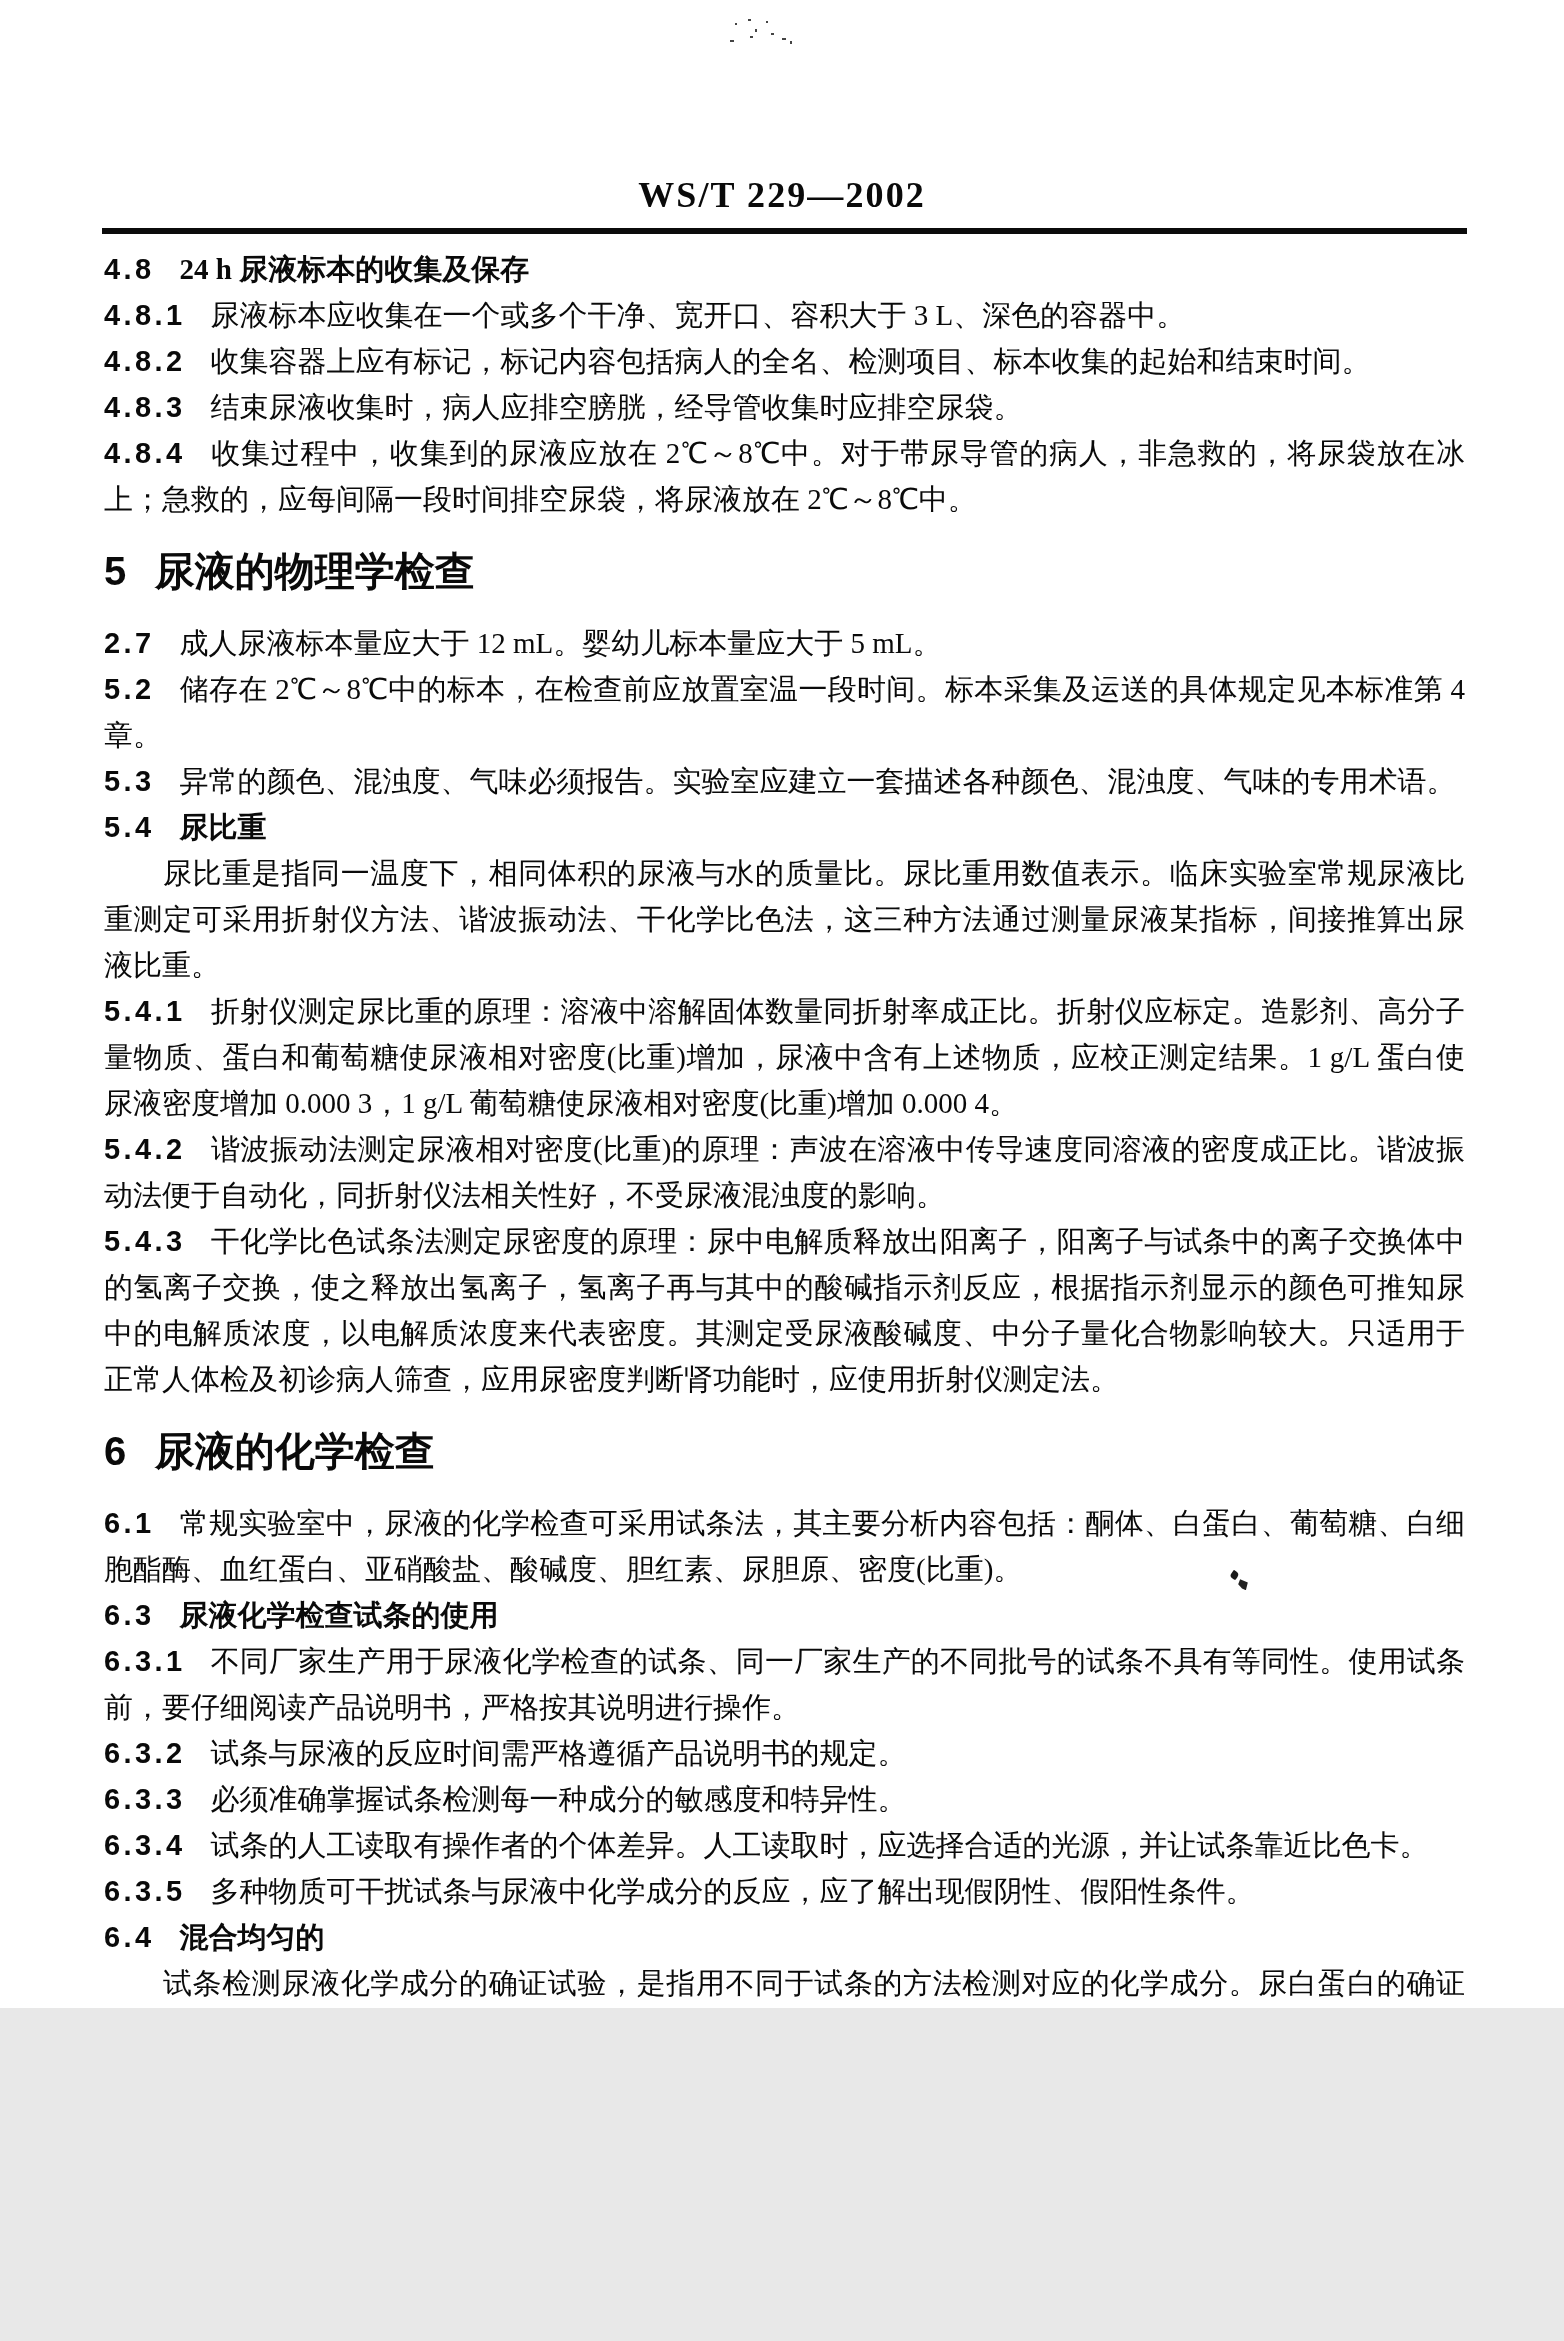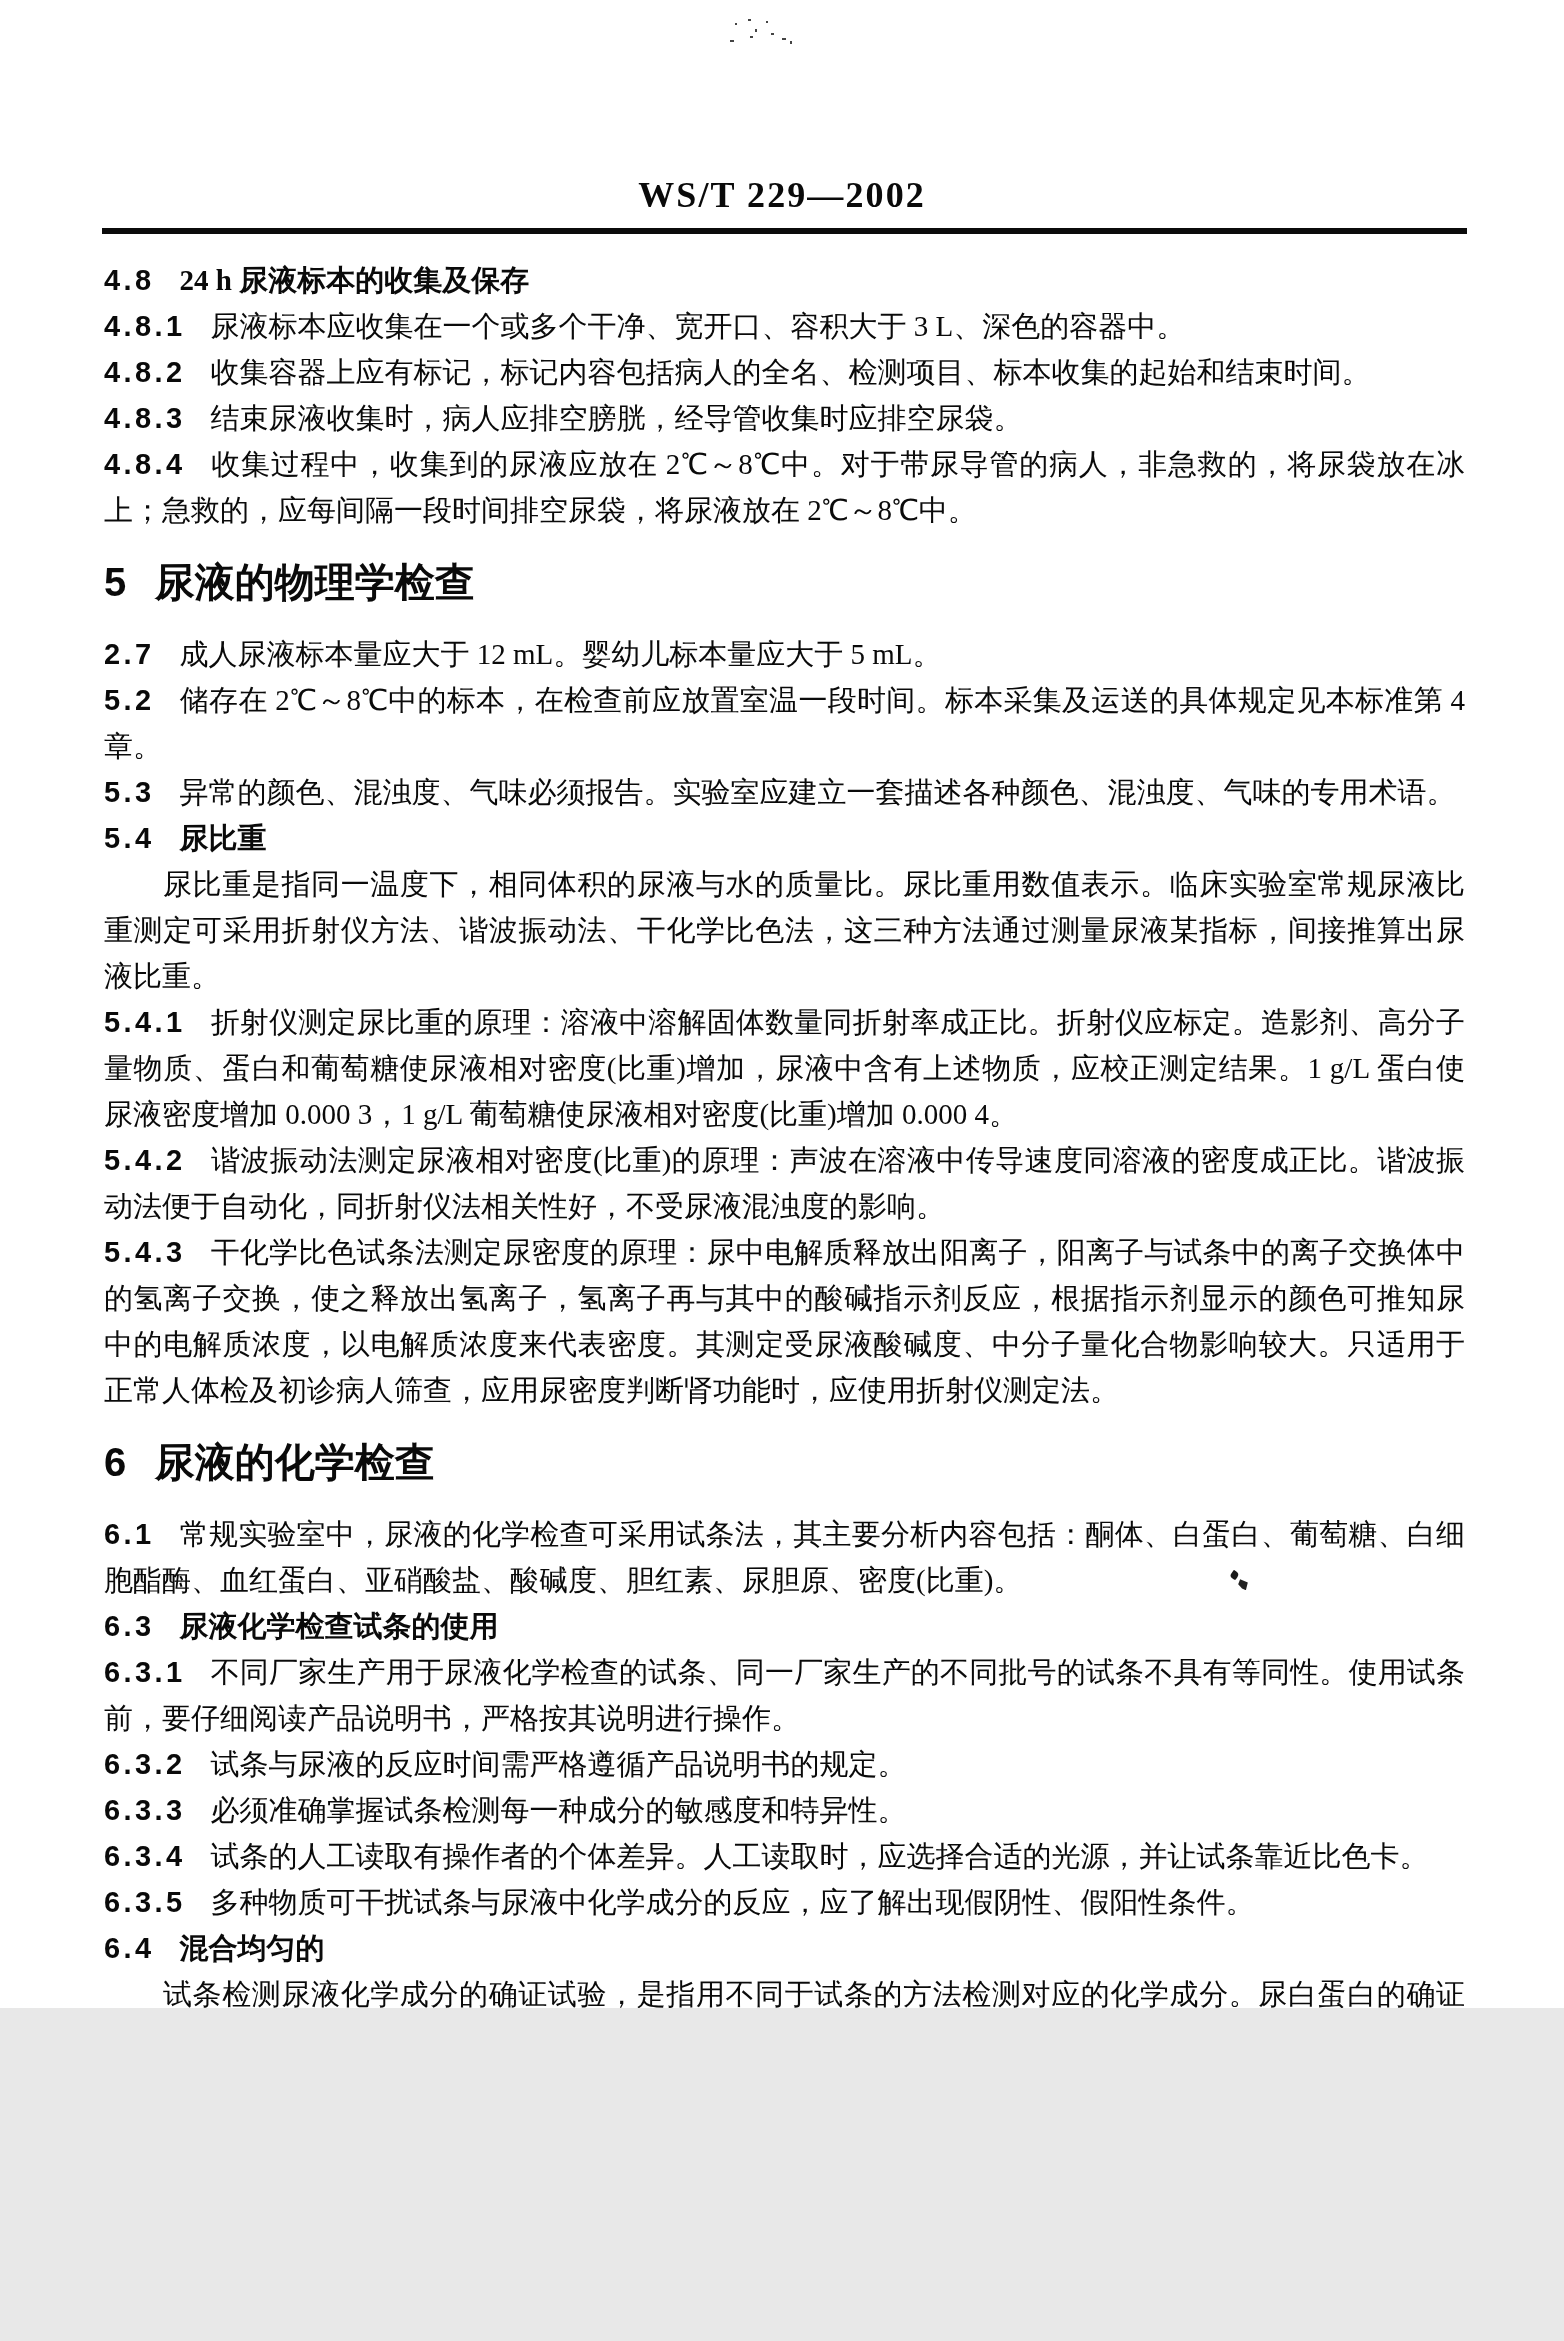--- a/index.html
+++ b/index.html
@@ -31,21 +31,21 @@
   .header-rule {
     position: absolute;
     top: 228px;
     left: 102px;
     width: 1365px;
     height: 6.2px;
     background: #0b0b0b;
   }
   .content {
     position: absolute;
-    top: 257px;
+    top: 246px;
     left: 104px;
     width: 1361px;
     font-size: 29px;
     line-height: 46px;
     text-align: justify;
   }
   .block { margin: 0; }
   .block .num {
     font-family: "Liberation Sans", sans-serif;
     font-weight: bold;

